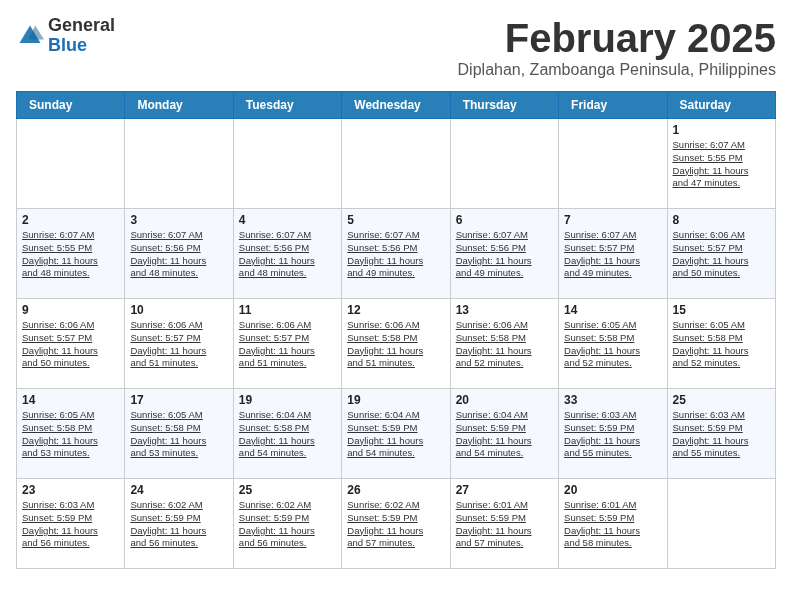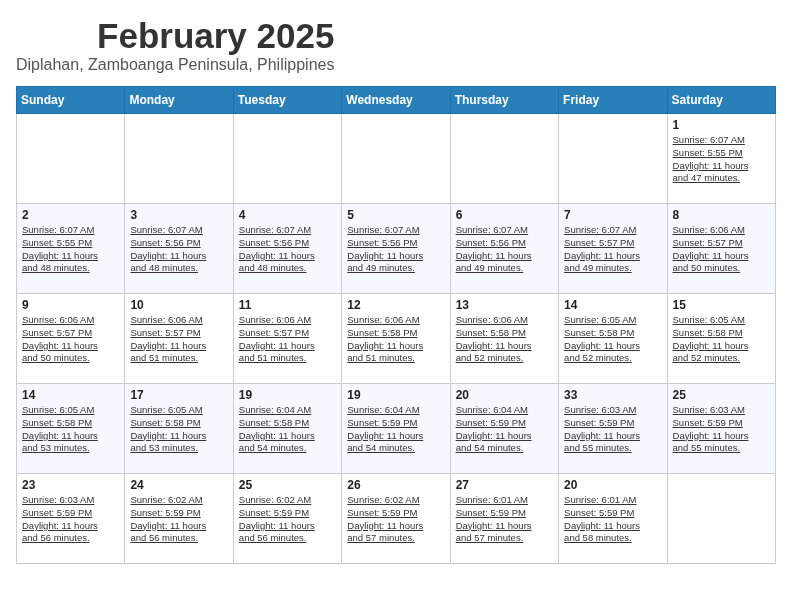--- a/index.html
+++ b/index.html
@@ -29,39 +29,39 @@
     .logo-general { color: #333; }
     .logo-blue { color: #1a6fb5; }
     .logo-icon {
       width: 28px;
       height: 28px;
     }
     .title-block {
       text-align: right;
     }
     .month-year {
-      font-size: 35px;
+      font-size: 40px;
       font-weight: bold;
       color: #333;
     }
     .location {
       font-size: 16px;
       color: #555;
     }
     .calendar {
       width: 100%;
       border-collapse: collapse;
       border: 1px solid #ccc;
     }
     .calendar th {
       background: #2980b9;
       color: #fff;
       font-size: 12px;
       font-weight: bold;
-      padding: 6px 4px;
+      padding: 6px 12px;
       text-align: left;
       border: 1px solid #1a6fb5;
     }
     .calendar td {
       vertical-align: top;
       border: 1px solid #ccc;
       padding: 4px 5px;
       width: calc(100% / 7);
       height: 90px;
       font-size: 10px;
@@ -85,20 +85,30 @@
       text-decoration: underline;
     }
     .empty-cell {
       background: #fff !important;
     }
   </style>
 </head>
 <body>
 
 <div class="header">
+  <div class="logo">
+    <svg class="logo-icon" viewBox="0 0 32 32">
+      <polygon points="16,4 28,24 4,24" fill="#2980b9"></polygon>
+      <polygon points="22,4 32,20 14,20" fill="#1a5f8a" opacity="0.5"></polygon>
+    </svg>
+    <div class="logo-text">
+      <span class="logo-general">General</span><br>
+      <span class="logo-blue">Blue</span>
+    </div>
+  </div>
   <div class="title-block">
     <div class="month-year">February 2025</div>
     <div class="location">Diplahan, Zamboanga Peninsula, Philippines</div>
   </div>
 </div>
 
 <table class="calendar">
   <thead>
     <tr>
     <th>Sunday</th>

